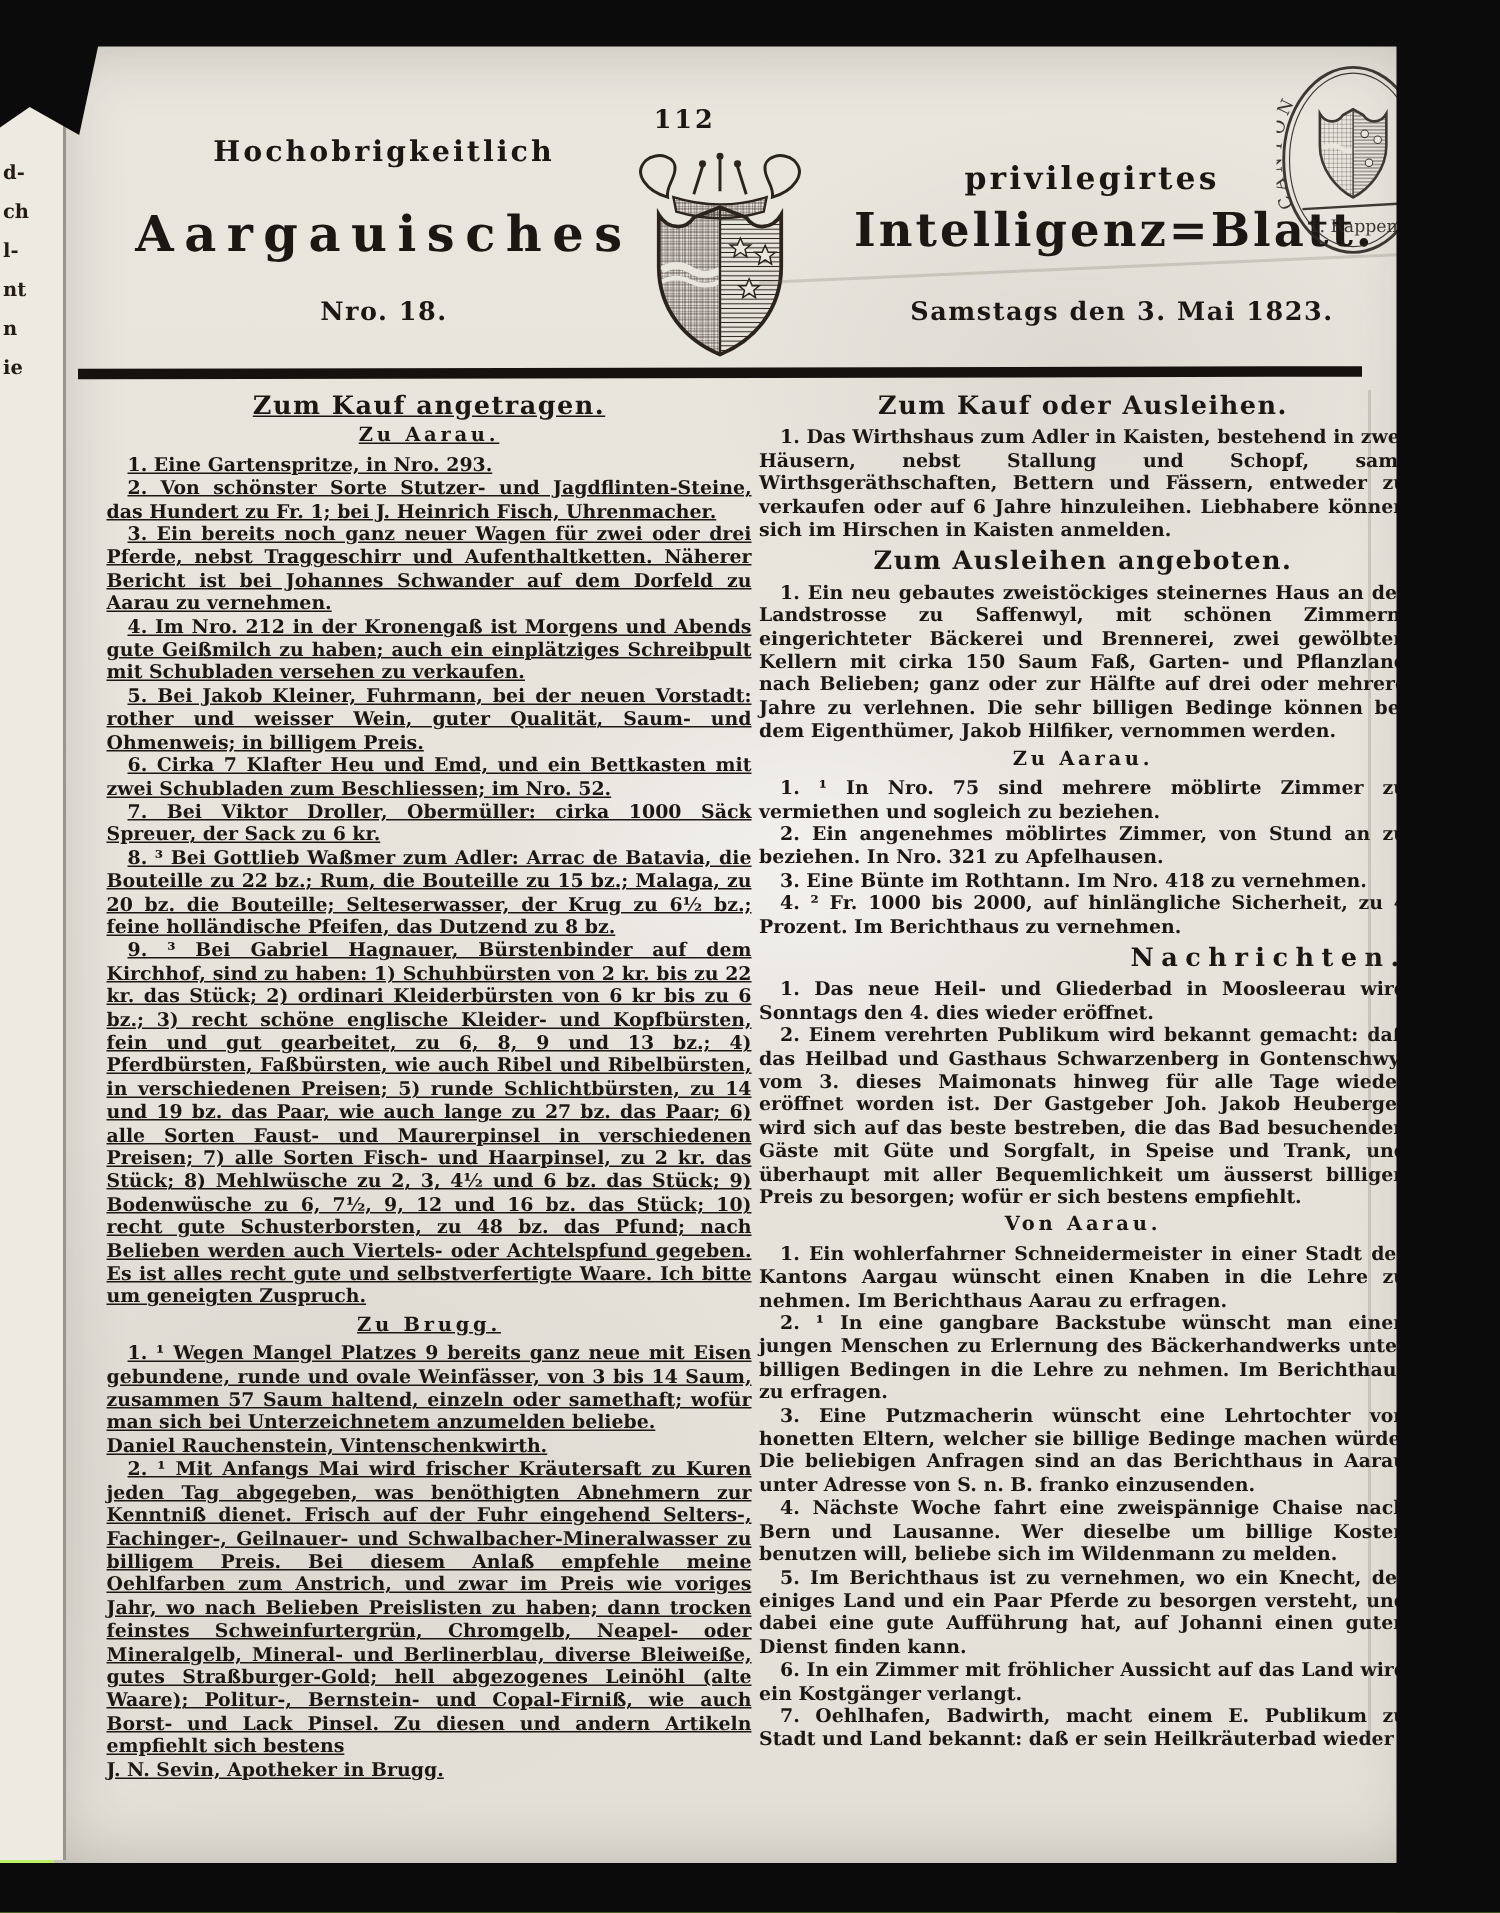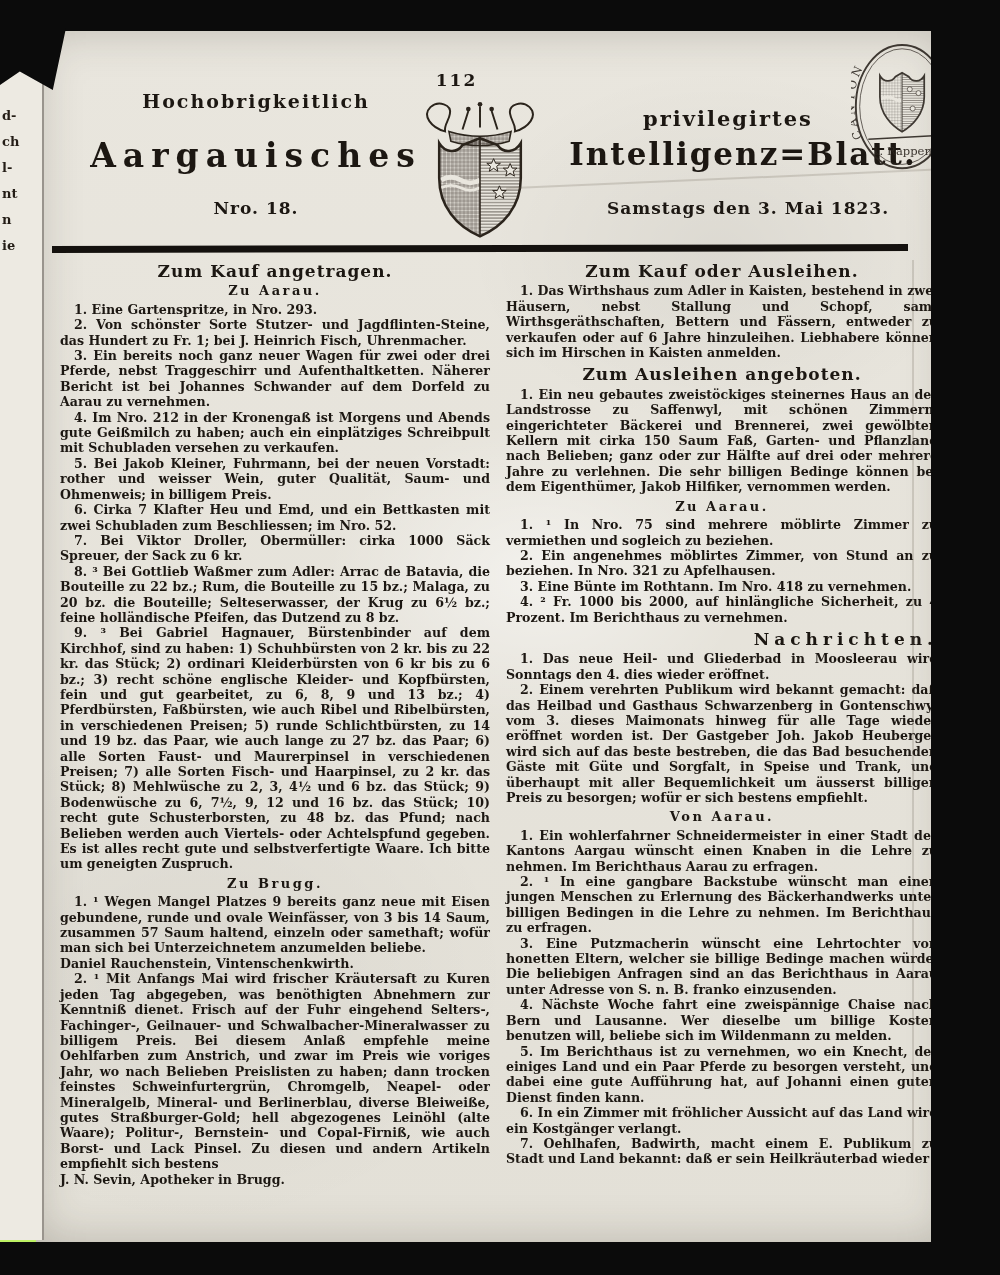--- a/index.html
+++ b/index.html
@@ -43,21 +43,21 @@
   #mast-date{left:516px;top:168px;width:392px;font-size:17px;letter-spacing:1px;}
   #emblem{position:absolute;left:376px;top:52px;width:136px;height:162px;}
   #head-rule{position:absolute;left:16px;top:215px;width:856px;height:7px;background:#14110e;
              transform:rotate(-0.12deg);}
 
   
   #stamp{position:absolute;left:851px;top:38px;width:106px;height:142px;z-index:2;opacity:0.9;}
 
   
   .col{position:absolute;top:227px;width:430px;}
-  #col-left{left:24px;}
+  #col-left{left:35px;text-decoration:underline;}
   #col-right{left:470px;width:432px;}
   .blk{margin:0;font-size:12.6px;line-height:15.4px;font-weight:bold;}
   .blk-item{text-align:justify;text-indent:14px;}
   .blk-heading{text-align:center;font-size:17px;letter-spacing:1px;margin:7px 0 4px;}
   .blk-heading_spaced{text-align:right;font-size:17px;letter-spacing:5px;margin:7px 0 4px;}
   .blk-subheading{text-align:center;font-size:13px;letter-spacing:2.5px;margin:4px 0 3px;}
   .blk-signature{text-align:left;padding-right:40px;}
 </style>
 </head>
 <body>

